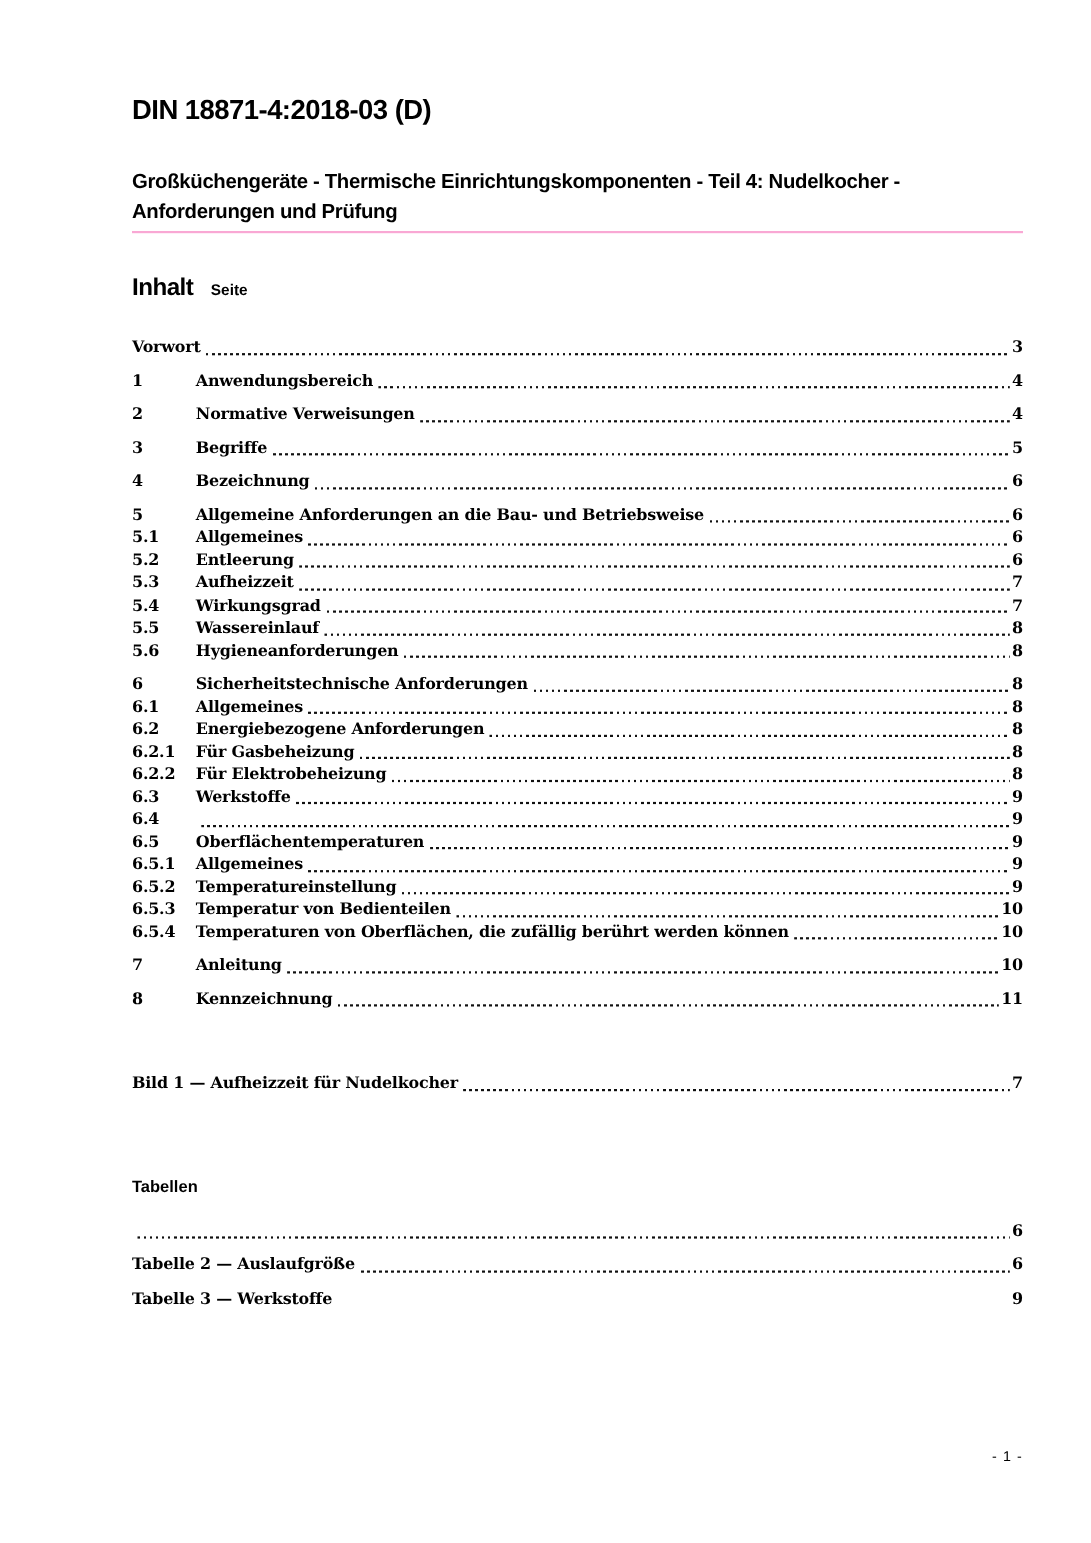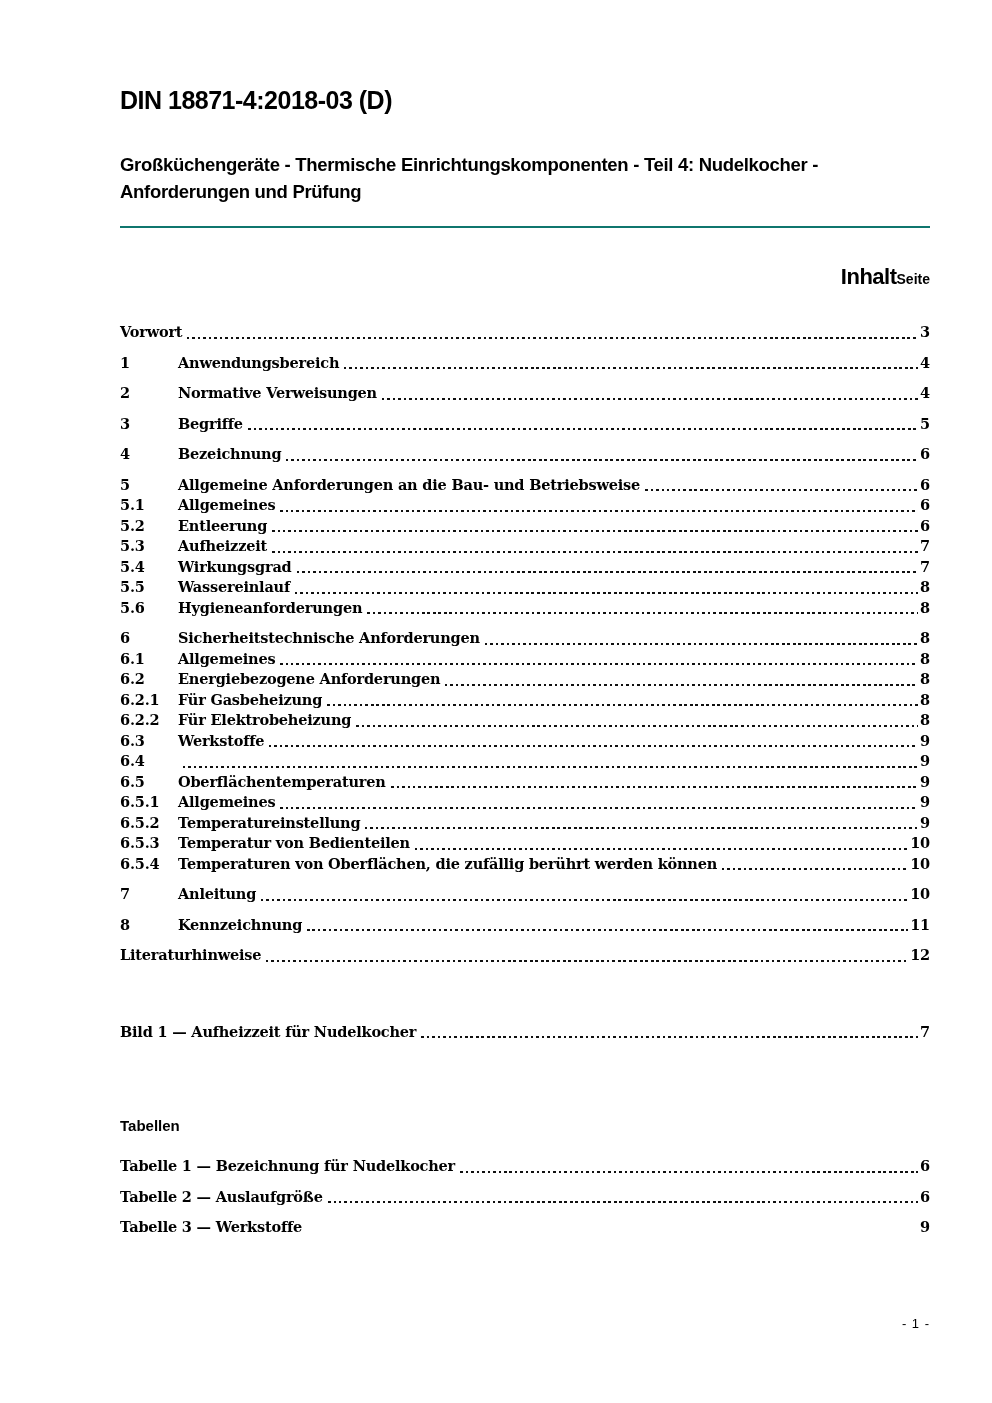--- a/index.html
+++ b/index.html
@@ -24,28 +24,29 @@
     line-height: 30px;
     letter-spacing: -0.5px;
   }
   .doc-title {
     margin-top: 36px;
     font-family: "Liberation Sans", sans-serif;
     font-weight: bold;
     font-size: 18.5px;
     line-height: 27px;
     letter-spacing: -0.3px;
-    border-bottom: 2px solid #0f766e;
-    padding-bottom: 21px;
+    border-bottom: 2px solid #f9a8d4;
+    padding-bottom: 5px;
   }
   .toc-header {
     margin-top: 36px;
     display: flex;
-    justify-content: flex-end;
+    justify-content: flex-start;
     align-items: baseline;
+    gap: 16px;
   }
   .toc-heading {
     font-family: "Liberation Sans", sans-serif;
     font-weight: bold;
     font-size: 22px;
     line-height: 26px;
     letter-spacing: -0.5px;
   }
   .seite-label {
     font-family: "Liberation Sans", sans-serif;
@@ -257,45 +258,38 @@
     <span class="toc-title">Anleitung</span>
     <span class="leader"></span>
     <span class="toc-page">10</span>
   </div>
       <div class="toc-row chapter">
     <span class="toc-num">8</span>
     <span class="toc-title">Kennzeichnung</span>
     <span class="leader"></span>
     <span class="toc-page">11</span>
   </div>
-      <div class="toc-row no-num chapter">
-
-    <span class="toc-title">Literaturhinweise</span>
-    <span class="leader"></span>
-    <span class="toc-page">12</span>
-  </div>
     </div>
 
   <div class="figures-section">
     <div>
         <div class="toc-row no-num chapter">
 
     <span class="toc-title">Bild 1 — Aufheizzeit für Nudelkocher</span>
     <span class="leader"></span>
     <span class="toc-page">7</span>
   </div>
       </div>
   </div>
 
   <div class="tables-section">
     <div class="list-section-heading">Tabellen</div>
     <div>
         <div class="toc-row no-num chapter">
 
-    <span class="toc-title">Tabelle 1 — Bezeichnung für Nudelkocher</span>
     <span class="leader"></span>
     <span class="toc-page">6</span>
   </div>
         <div class="toc-row no-num chapter">
 
     <span class="toc-title">Tabelle 2 — Auslaufgröße</span>
     <span class="leader"></span>
     <span class="toc-page">6</span>
   </div>
         <div class="toc-row no-num chapter no-leader">

